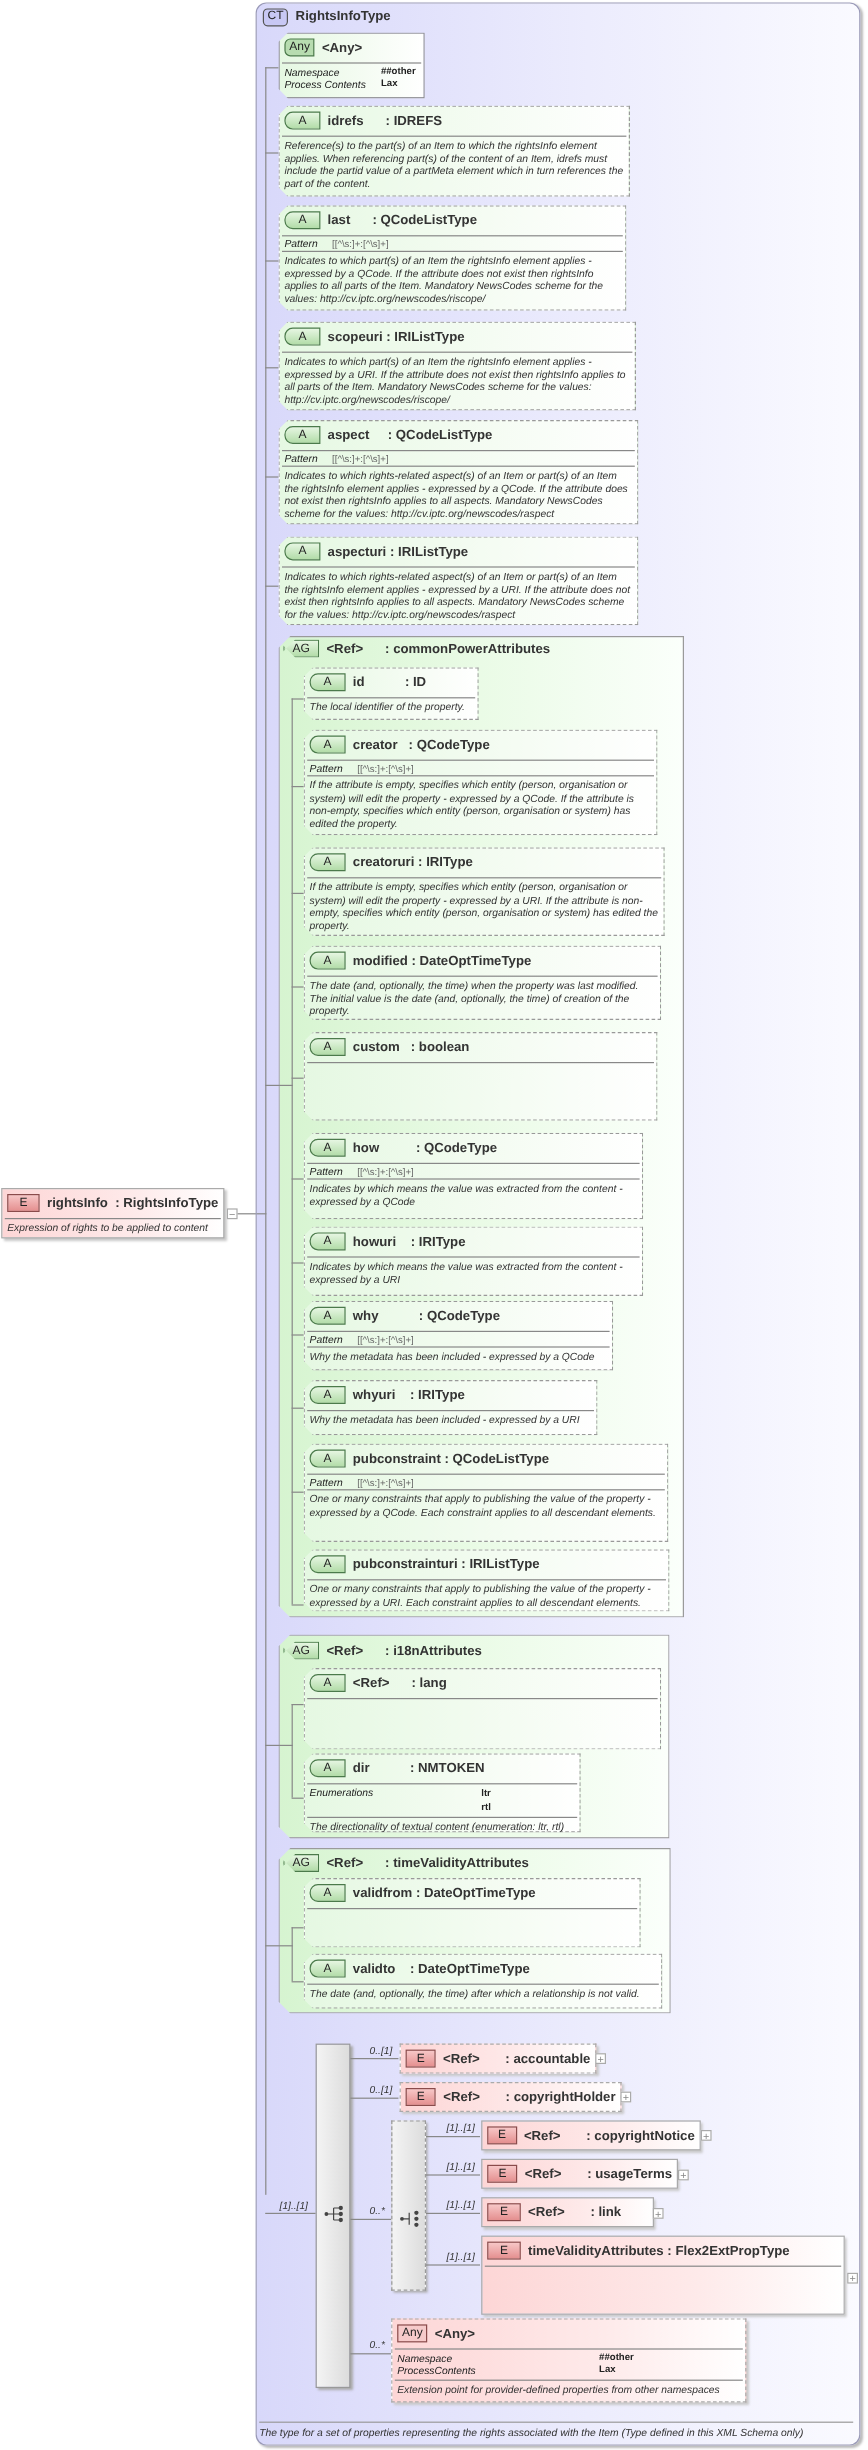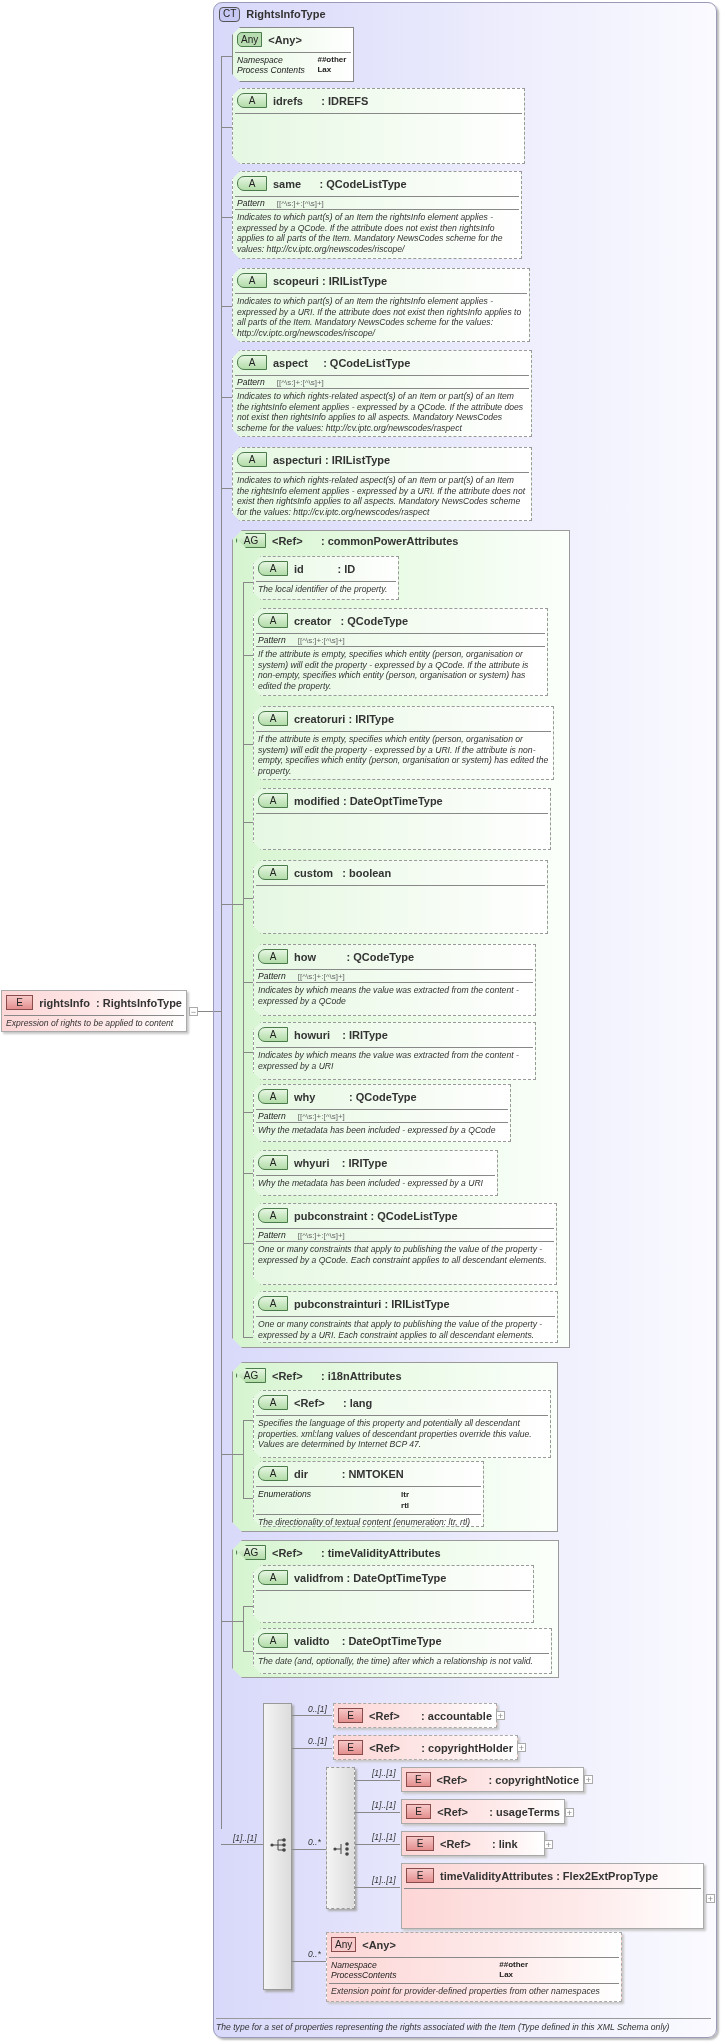--- a/index.html
+++ b/index.html
@@ -74,27 +74,28 @@
   </div>
 </div>
 <div class="line" style="left:221px;top:56px;width:11px;height:1px;"></div>
 
 <div class="abs box" style="left:232px;top:88px;width:293px;height:76px;">
   <div class="head">
       <span class="badge a">A</span>
       <span class="title"><span>idrefs</span>&nbsp;&nbsp;&nbsp;&nbsp;&nbsp;&nbsp;<span>: IDREFS</span></span>
     </div>
   <div class="hr"></div>
+  <div class="desc">Reference(s) to the part(s) of an Item to which the rightsInfo element applies. When referencing part(s) of the content of an Item, idrefs must include the partid value of a partMeta element which in turn references the part of the content.</div>
 </div>
 <div class="line" style="left:221px;top:127px;width:11px;height:1px;"></div>
 
 <div class="abs box" style="left:232px;top:171px;width:290px;height:88px;">
   <div class="head">
       <span class="badge a">A</span>
-      <span class="title"><span>same</span>&nbsp;&nbsp;&nbsp;&nbsp;&nbsp;&nbsp;<span>: QCodeListType</span></span>
+      <span class="title"><span>last</span>&nbsp;&nbsp;&nbsp;&nbsp;&nbsp;&nbsp;<span>: QCodeListType</span></span>
     </div>
   <div class="hr"></div>
   <div class="pat">
       <i>Pattern</i>
       <span>[[^\s:]+:[^\s]+]</span>
     </div>
   <div class="hr" style="margin-top:0"></div>
   <div class="desc">Indicates to which part(s) of an Item the rightsInfo element applies - expressed by a QCode. If the attribute does not exist then rightsInfo applies to all parts of the Item. Mandatory NewsCodes scheme for the values: http://cv.iptc.org/newscodes/riscope/</div>
 </div>
 <div class="line" style="left:221px;top:217px;width:11px;height:1px;"></div>
@@ -176,20 +177,21 @@
   <div class="desc">If the attribute is empty, specifies which entity (person, organisation or system) will edit the property - expressed by a URI. If the attribute is non-empty, specifies which entity (person, organisation or system) has edited the property.</div>
 </div>
 <div class="line" style="left:243px;top:744px;width:10px;height:1px;"></div>
 
 <div class="abs box" style="left:253px;top:788px;width:298px;height:62px;">
   <div class="head">
       <span class="badge a">A</span>
       <span class="title"><span>modified</span>&nbsp;<span>: DateOptTimeType</span></span>
     </div>
   <div class="hr"></div>
+  <div class="desc">The date (and, optionally, the time) when the property was last modified. The initial value is the date (and, optionally, the time) of creation of the property.</div>
 </div>
 <div class="line" style="left:243px;top:822px;width:10px;height:1px;"></div>
 
 <div class="abs box" style="left:253px;top:860px;width:295px;height:74px;">
   <div class="head">
       <span class="badge a">A</span>
       <span class="title"><span>custom</span>&nbsp;&nbsp;&nbsp;<span>: boolean</span></span>
     </div>
   <div class="hr"></div>
 </div>
@@ -277,21 +279,20 @@
 </div>
 <div class="line" style="left:221px;top:1454px;width:23px;height:1px;"></div>
 <div class="line" style="left:243px;top:1420px;width:1px;height:78px;"></div>
 
 <div class="abs box" style="left:253px;top:1390px;width:298px;height:68px;">
   <div class="head">
       <span class="badge a">A</span>
       <span class="title"><span>&lt;Ref&gt;</span>&nbsp;&nbsp;&nbsp;&nbsp;&nbsp;&nbsp;<span>: lang</span></span>
     </div>
   <div class="hr"></div>
-  <div class="desc">Specifies the language of this property and potentially all descendant properties. xml:lang values of descendant properties override this value. Values are determined by Internet BCP 47.</div>
 </div>
 <div class="line" style="left:243px;top:1420px;width:10px;height:1px;"></div>
 
 <div class="abs box" style="left:253px;top:1461px;width:231px;height:66px;">
   <div class="head">
       <span class="badge a">A</span>
       <span class="title"><span>dir</span>&nbsp;&nbsp;&nbsp;&nbsp;&nbsp;&nbsp;&nbsp;&nbsp;&nbsp;&nbsp;&nbsp;<span>: NMTOKEN</span></span>
     </div>
   <div class="hr"></div>
   <div class="kv" style="column-gap:20px;">

